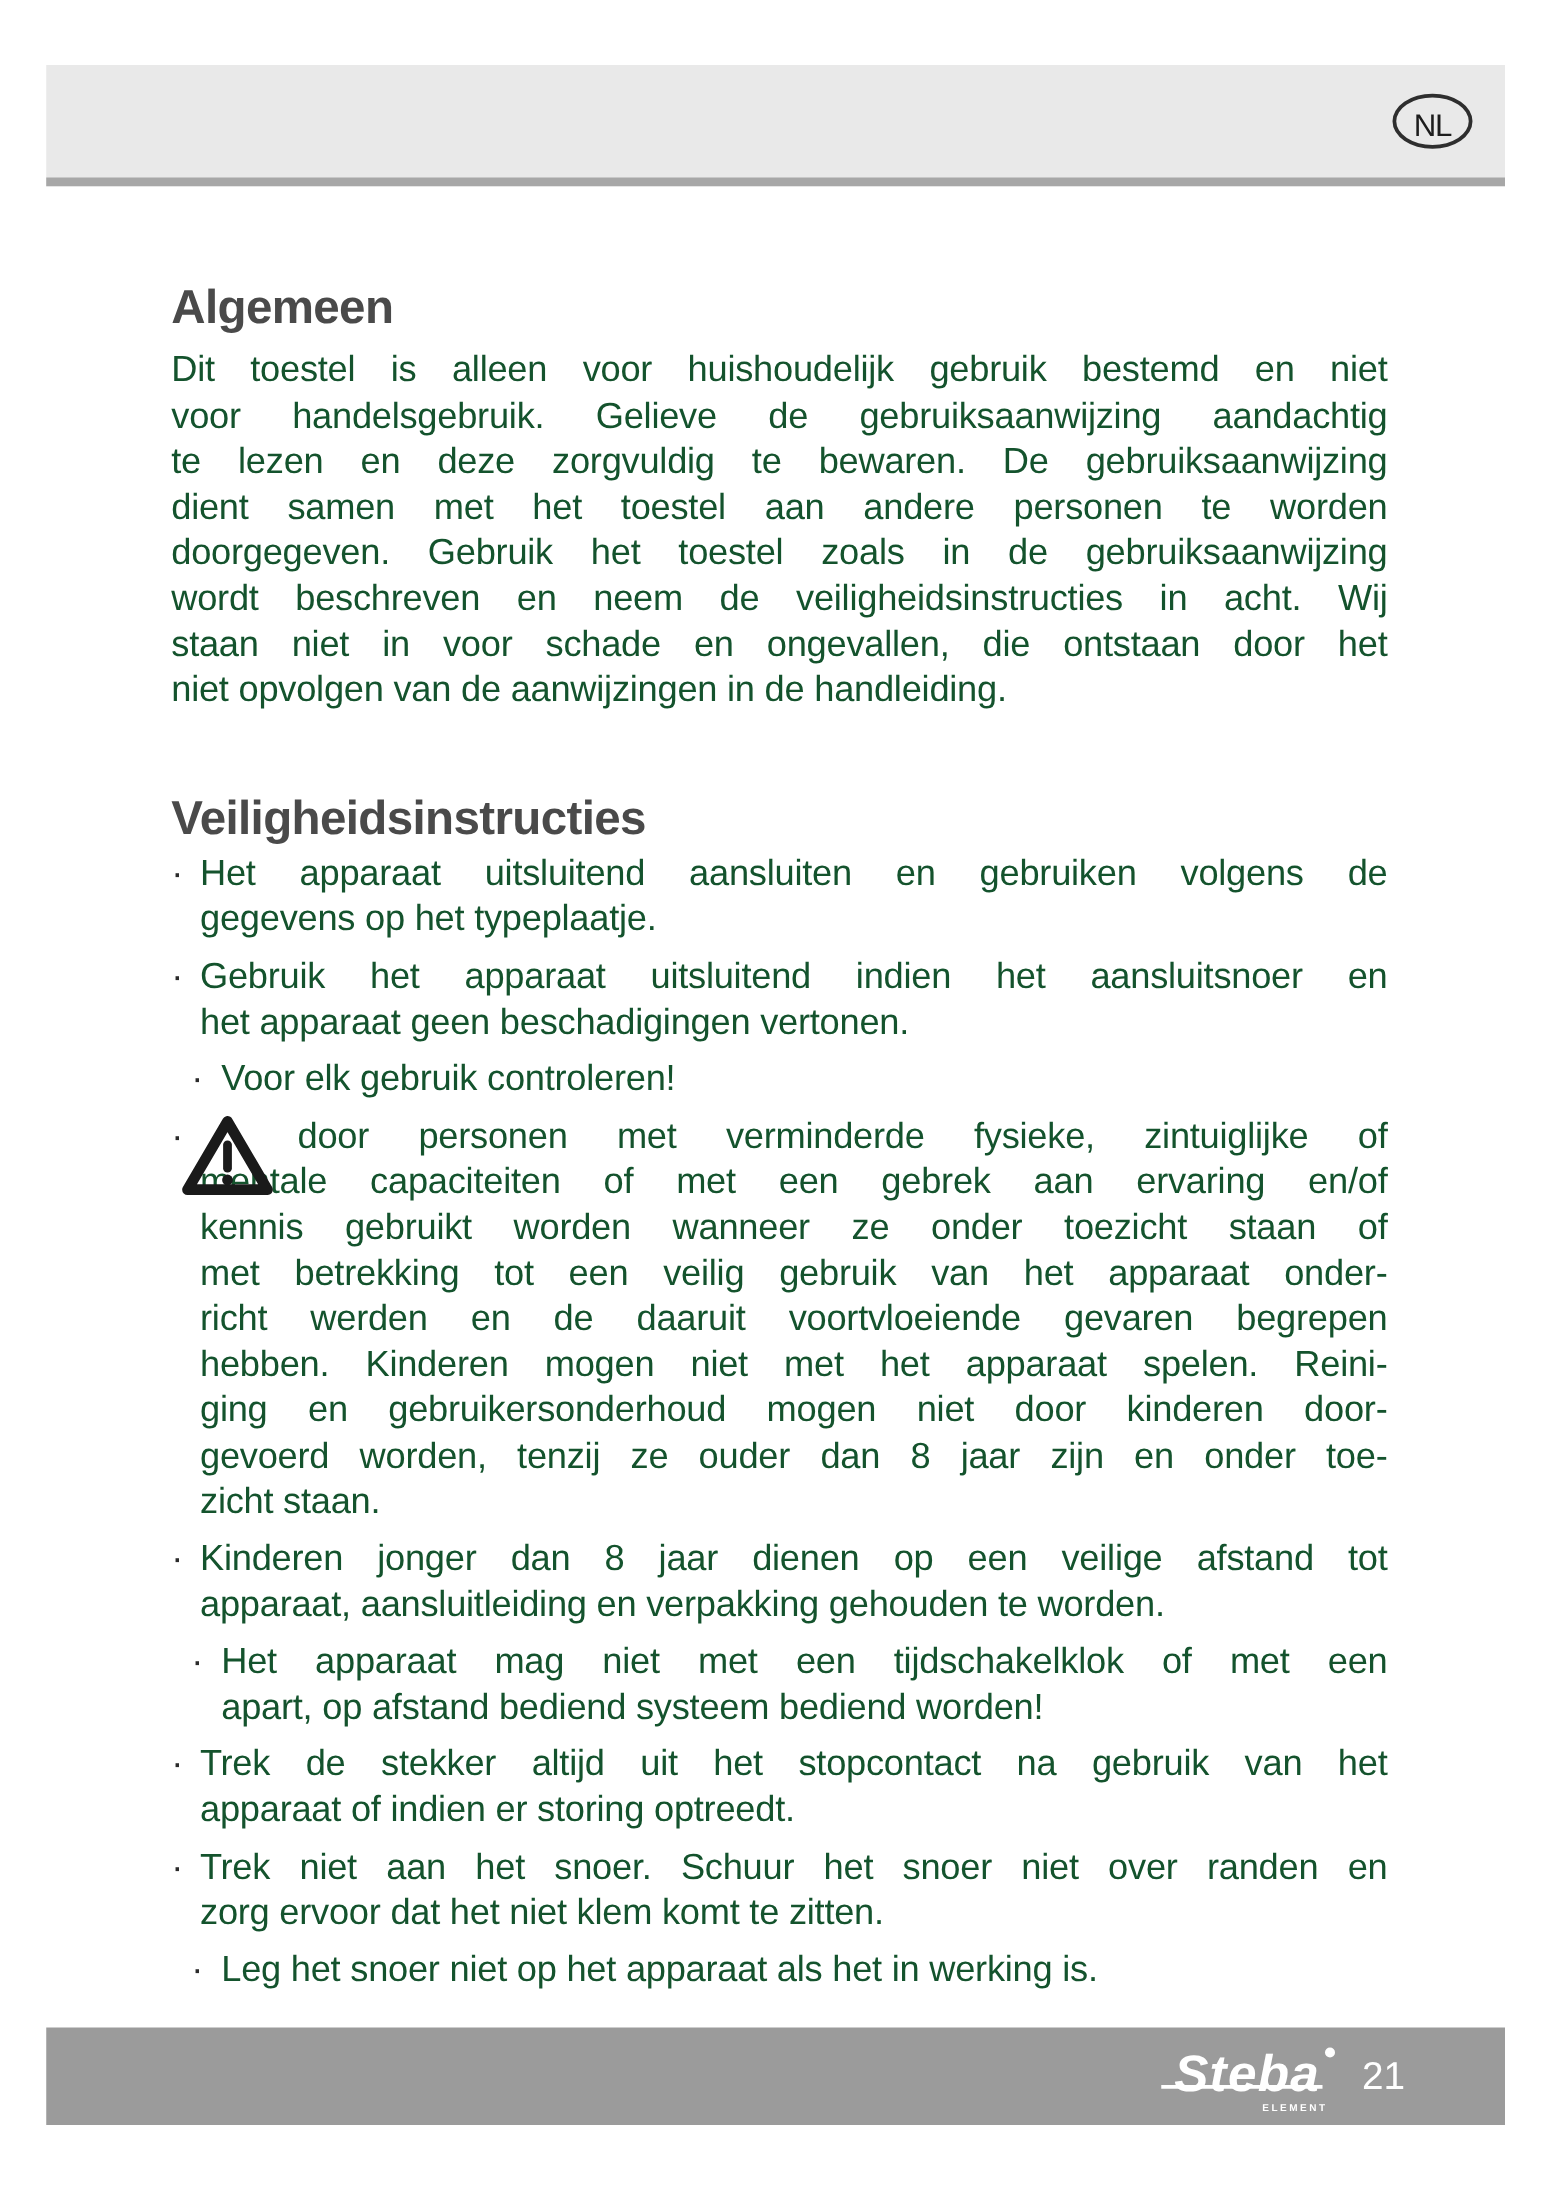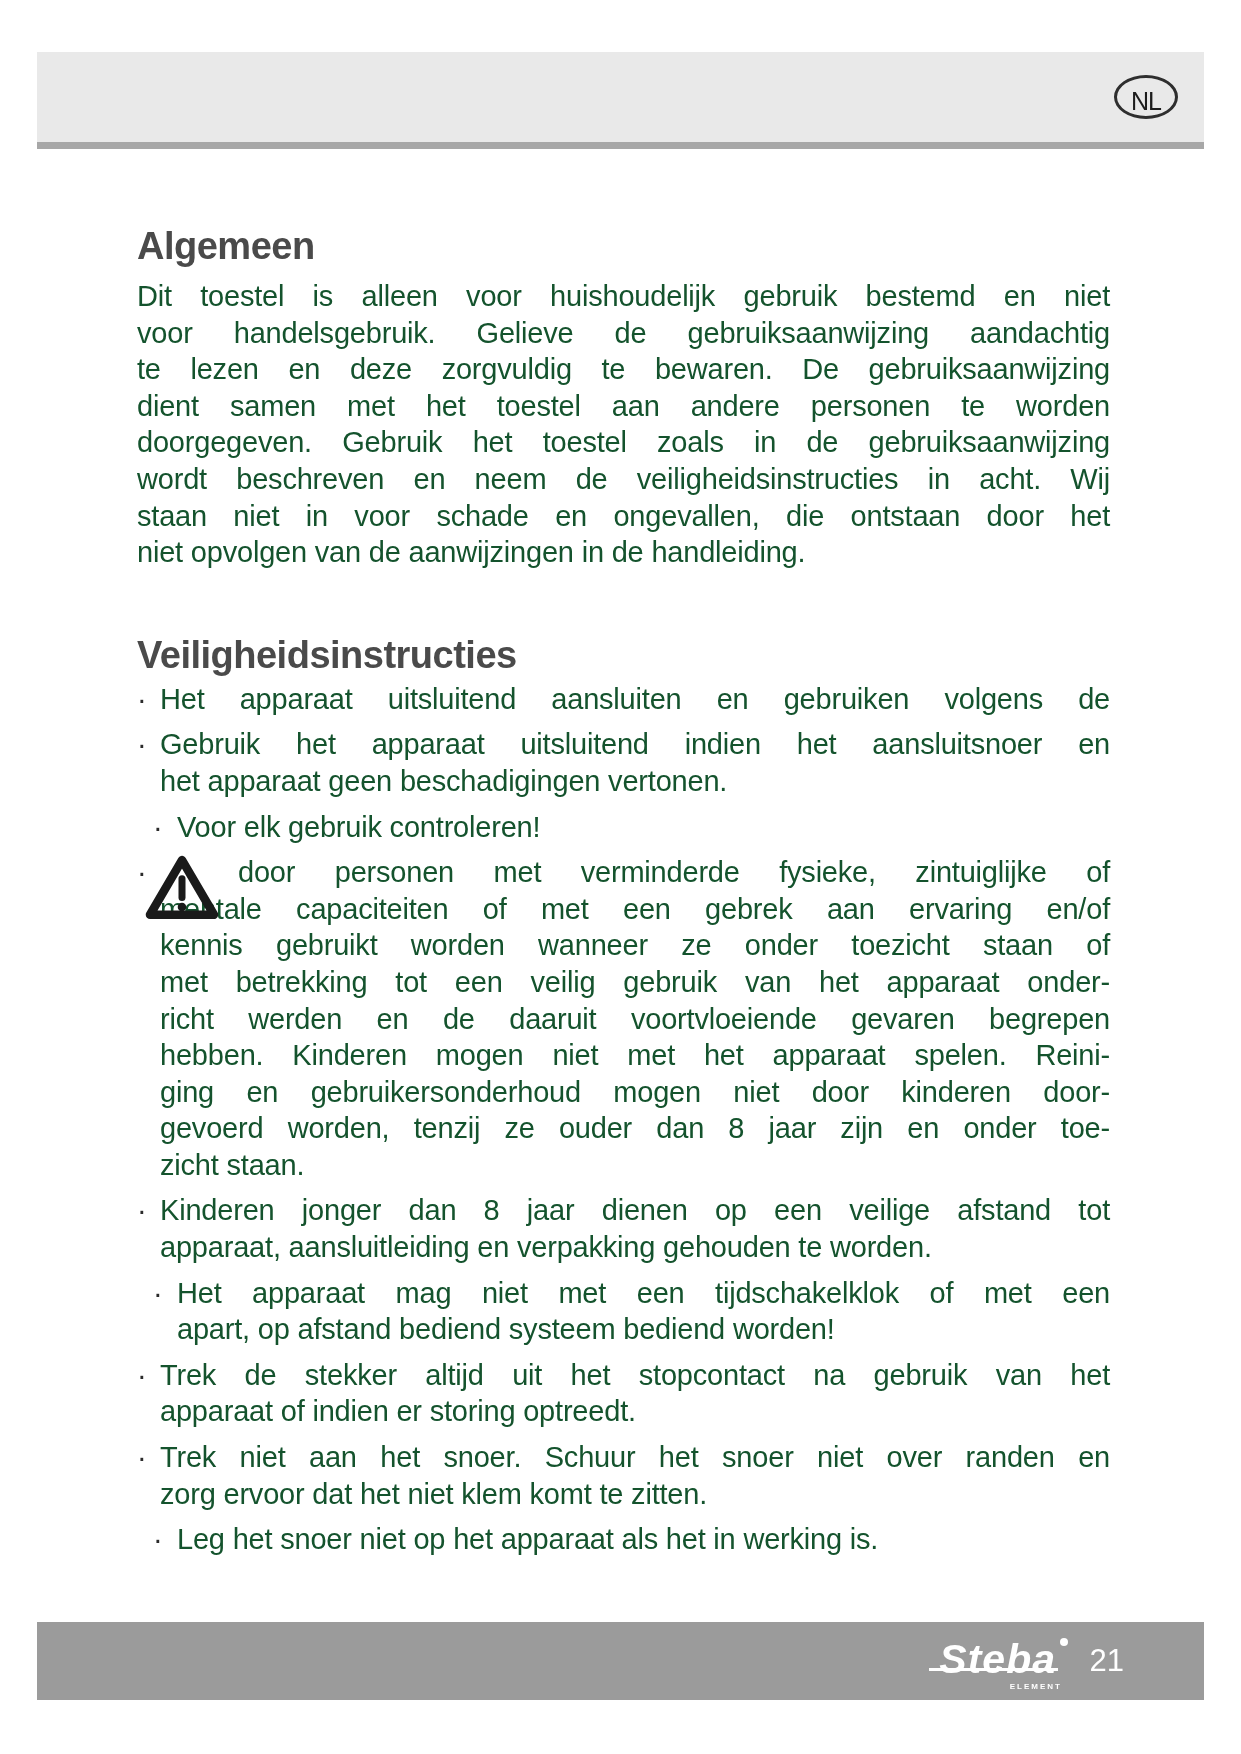--- a/index.html
+++ b/index.html
@@ -98,20 +98,21 @@
     </section>
 
     <section class="sec2">
       <h1 class="section-title">Veiligheidsinstructies</h1>
 
       <div class="bullets">
 
         <div class="bullet-item">
           <span class="bullet-marker">·</span>
           <div class="ln j">Het apparaat uitsluitend aansluiten en gebruiken volgens de</div>
+          <div class="ln">gegevens op het typeplaatje.</div>
         </div>
 
         <div class="bullet-item">
           <span class="bullet-marker">·</span>
           <div class="ln j">Gebruik het apparaat uitsluitend indien het aansluitsnoer en</div>
           <div class="ln">het apparaat geen beschadigingen vertonen.</div>
         </div>
 
         <div class="bullet-item sub">
           <span class="bullet-marker">·</span>

